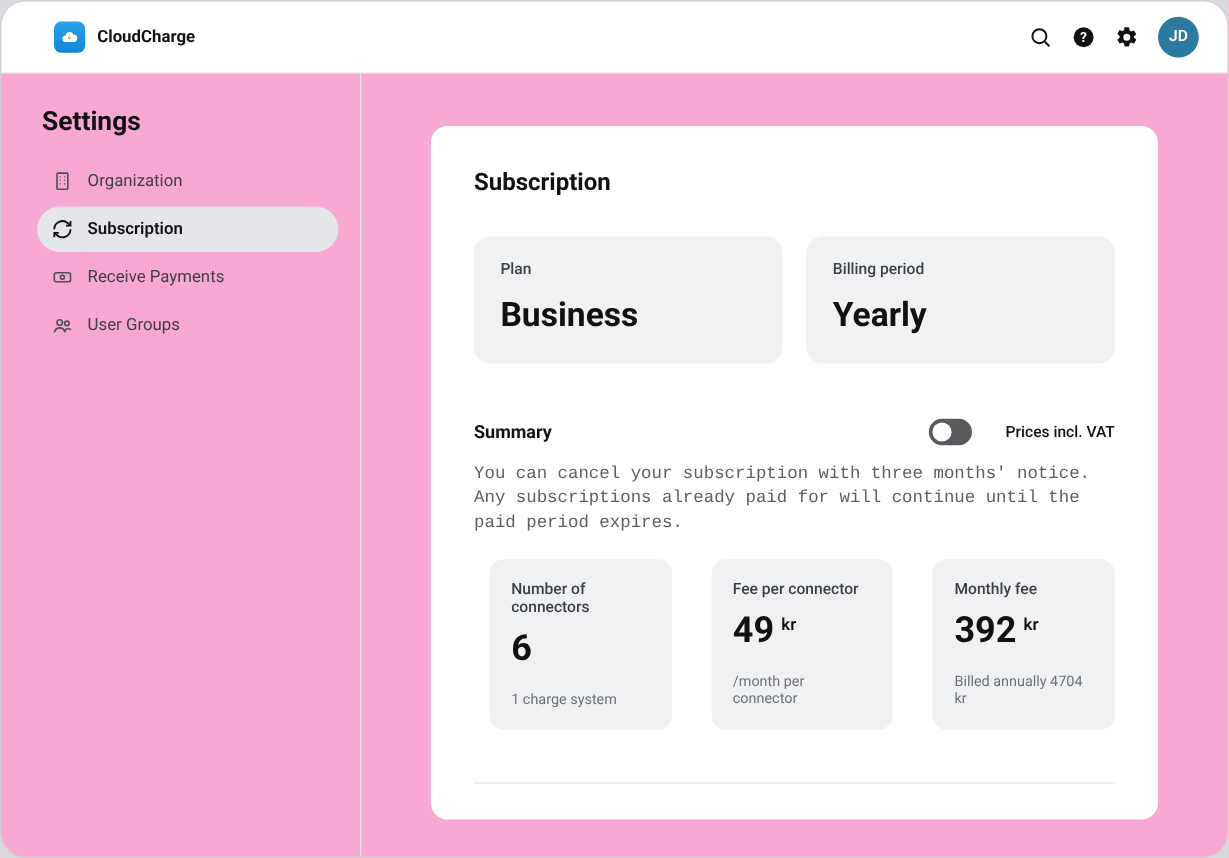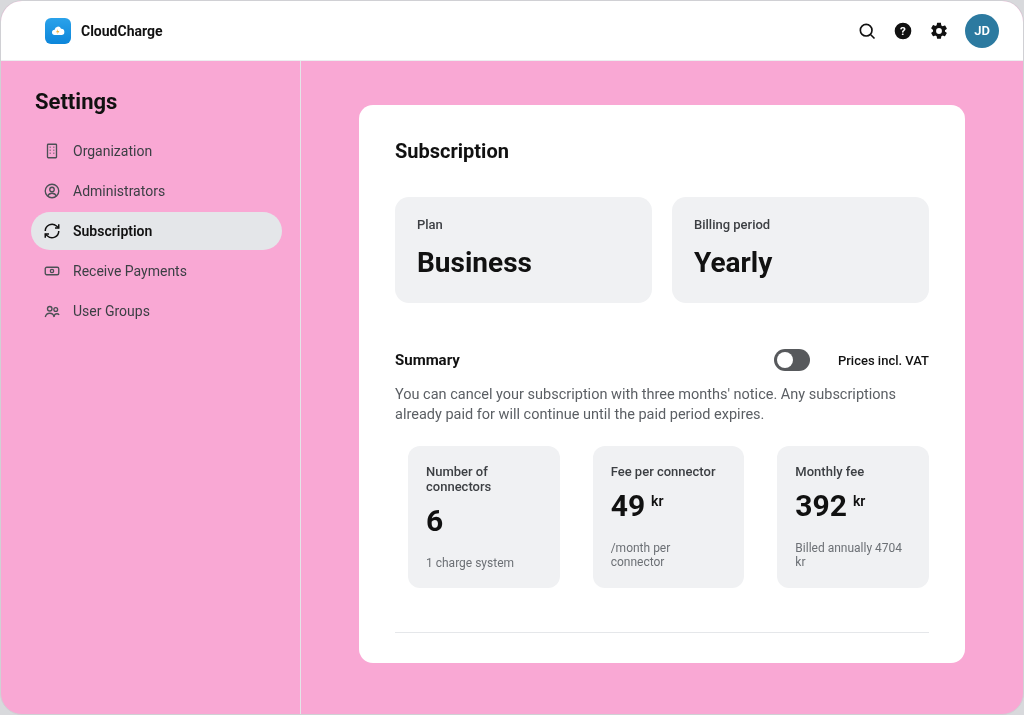--- a/index.html
+++ b/index.html
@@ -119,20 +119,21 @@
   }
   .toggle::after {
     content:""; position:absolute; left:3px; top:3px;
     width:16px; height:16px; border-radius:50%;
     background:#fff;
   }
   .summary-desc {
     font-size: 14.5px; color:#5b5f64; line-height:1.4;
     margin-bottom: 20px;
     max-width: 520px;
+    font-family: Liberation Mono, monospace;
   }
   .stat-row { display:flex; gap:20px; margin-bottom: 44px; }
   .stat {
     flex:1;
     background:#f0f1f3;
     border-radius: 12px;
     padding: 18px 18px 18px 18px;
     margin-left: 13px;
   }
   .stat .slabel { font-size:13px; color:#3c3f43; font-weight:500; margin-bottom:12px; }
@@ -192,30 +193,20 @@
                 <line x1="14" y1="7" x2="15" y2="7"></line>
                 <line x1="9" y1="11" x2="10" y2="11"></line>
                 <line x1="14" y1="11" x2="15" y2="11"></line>
                 <line x1="9" y1="15" x2="10" y2="15"></line>
                 <line x1="14" y1="15" x2="15" y2="15"></line>
               </svg>
           </span>
           <span>Organization</span>
         </div>
 
-        <div class="nav-item">
-          <span class="nav-icon">
-            <svg viewBox="0 0 24 24" fill="none" stroke="currentColor" stroke-width="1.8">
-                <circle cx="12" cy="12" r="9"></circle>
-                <circle cx="12" cy="10" r="3"></circle>
-                <path d="M6 19c1.2-2.5 3.5-4 6-4s4.8 1.5 6 4"></path>
-              </svg>
-          </span>
-          <span>Administrators</span>
-        </div>
 
         <div class="nav-item active">
           <span class="nav-icon">
             <svg viewBox="0 0 24 24" fill="none" stroke="currentColor" stroke-width="2">
                 <path d="M3 12a9 9 0 0 1 15-6.7L21 8"></path>
                 <path d="M21 3v5h-5"></path>
                 <path d="M21 12a9 9 0 0 1-15 6.7L3 16"></path>
                 <path d="M3 21v-5h5"></path>
               </svg>
           </span>

